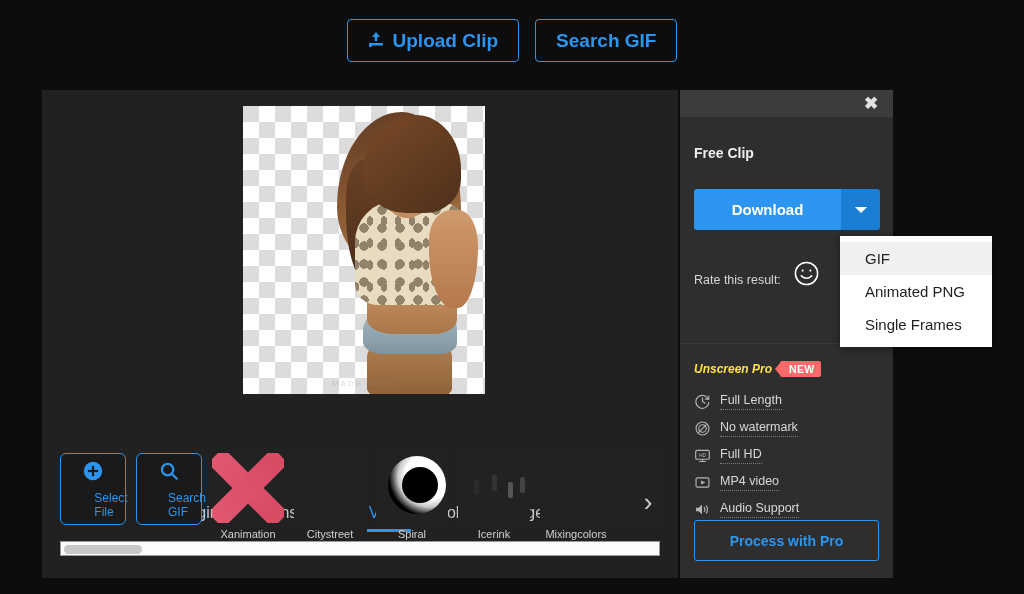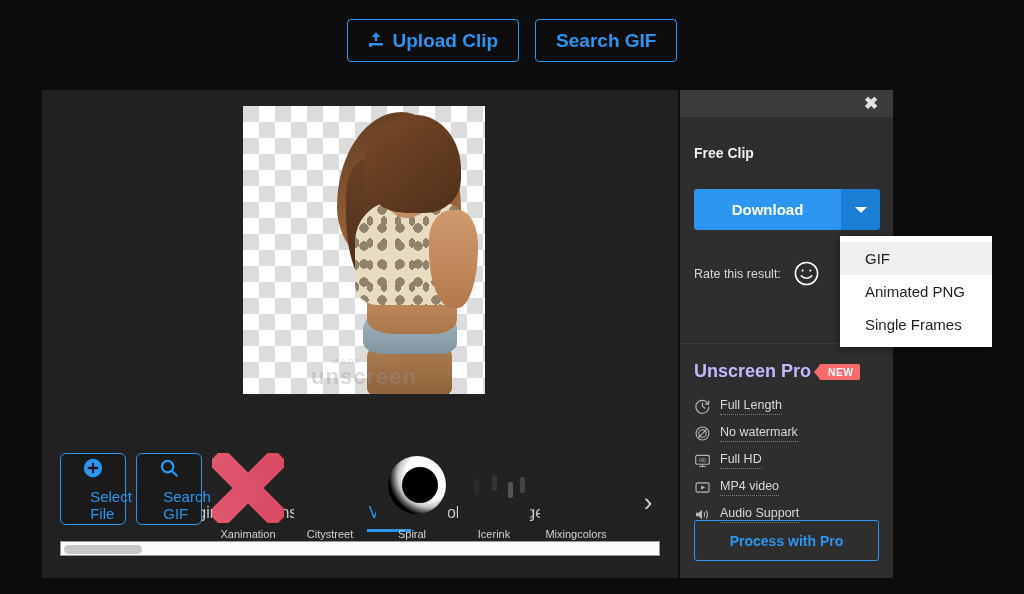--- a/index.html
+++ b/index.html
@@ -98,21 +98,21 @@
   
   .strip {
     position: absolute; left: 18px; top: 363px; width: 600px; height: 98px;
     display: flex; align-items: flex-start; gap: 10px; overflow: hidden;
   }
   .act-card {
     width: 66px; height: 72px; border: 1px solid #2b95f0; border-radius: 6px;
     background: #1a1a1a; color: #2b95f0; display: flex; flex-direction: column;
     align-items: center; justify-content: center; gap: 5px; cursor: pointer; flex: 0 0 auto;
   }
-  .act-card .lbl { font-size: 15px; margin-left: 36px; }
+  .act-card .lbl { font-size: 12px; margin-left: 36px; }
   .thumb { width: 72px; flex: 0 0 auto; cursor: pointer; }
   .thumb .img { width: 72px; height: 70px; border-radius: 4px; overflow: hidden; background:#222; }
   .thumb .cap { margin-top: 5px; font-size: 11px; color: #d0d0d0; text-align: center;
     white-space: nowrap; overflow: hidden; text-overflow: ellipsis; }
   .t-xanimation { background:
       radial-gradient(circle at 50% 50%, #c77bdf 0%, #8a3fd1 70%, #5a1f9e 100%); position: relative; }
   .t-xanimation::before, .t-xanimation::after {
     content:""; position:absolute; left:50%; top:50%; width:92px; height:22px;
     background: linear-gradient(90deg,#e0576f,#d94a63); border-radius:4px; }
   .t-xanimation::before { transform: translate(-50%,-50%) rotate(45deg); }
@@ -165,28 +165,28 @@
     width: 147px; height: 41px; border: none; border-radius: 3px 0 0 3px; cursor: pointer;
     font-family: "Liberation Sans", sans-serif;
   }
   .dl-caret {
     background: #1a7fd4; width: 39px; height: 41px; border: none; border-radius: 0 3px 3px 0;
     cursor: pointer; display: flex; align-items: center; justify-content: center;
   }
   .caret-tri { width: 0; height: 0; border-left: 6px solid transparent;
     border-right: 6px solid transparent; border-top: 6px solid #fff; }
 
-  .rate-row { position: absolute; left: 14px; top: 170px; display: flex; align-items: center; gap: 12px; }
+  .rate-row { position: absolute; left: 14px; top: 170px; display: flex; align-items: flex-end; gap: 12px; }
   .rate-lbl { color: #d7d7d7; font-size: 12.5px; }
   .smiley { width: 27px; height: 27px; }
 
   .pro-block { position: absolute; left: 0; top: 253px; width: 213px; height: 235px;
     background: #2e2e2e; border-top: 1px solid #3a3a3a; }
   .pro-title-row { display: flex; align-items: center; gap: 8px; margin: 17px 0 0 14px; }
-  .pro-title { color: #c4b5fd; font-size: 18px; font-weight: bold; }
+  .pro-title { color: #fde047; font-size: 12px; font-weight: bold; font-style: italic; }
   .new-badge { position: relative; background: #fa6a6a; color: #fff; font-size: 10.5px;
     font-weight: bold; padding: 2px 7px 2px 9px; border-radius: 2px; letter-spacing: .3px; }
   .new-badge::before { content:""; position: absolute; left: -5px; top: 50%; transform: translateY(-50%);
     width: 0; height: 0; border-top: 6px solid transparent; border-bottom: 6px solid transparent;
     border-right: 5px solid #fa6a6a; }
 
   .feat-list { margin: 16px 0 0 14px; display: flex; flex-direction: column; gap: 10px; }
   .feat { display: flex; align-items: center; gap: 9px; }
   .feat .ico { width: 17px; height: 17px; flex: 0 0 auto; color: #b7b7b7; }
   .feat .txt { color: #d8d8d8; font-size: 12.5px; border-bottom: 1px dotted #7d7d7d; padding-bottom: 2px; }
@@ -240,21 +240,20 @@
         <div class="sb shorts"></div>
         <div class="sb midriff"></div>
         <div class="sb top-shirt"></div>
         <div class="sb shirt-pat"></div>
         <div class="sb arm"></div>
         <div class="sb face"></div>
         <div class="sb hair-front"></div>
       </div>
       <div class="watermark">
         <div class="wm-small">MADE WITH</div>
-        <div class="wm-big">unscreen</div>
       </div>
     </div>
 
     <div class="tabs">
       <div class="tab">Original</div>
       <div class="tab">Transparent</div>
       <div class="tab active">Video</div>
       <div class="tab">Color</div>
       <div class="tab">Image</div>
     </div>

